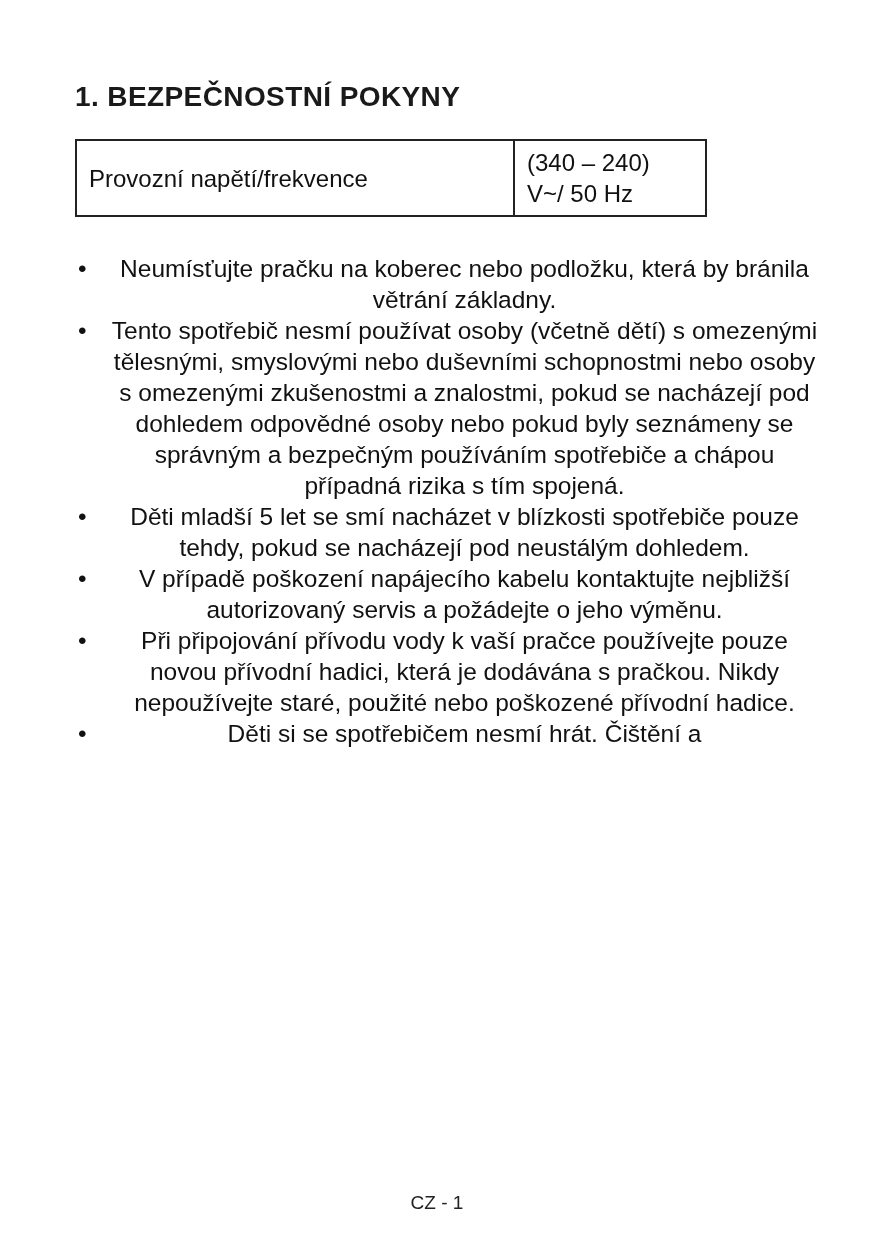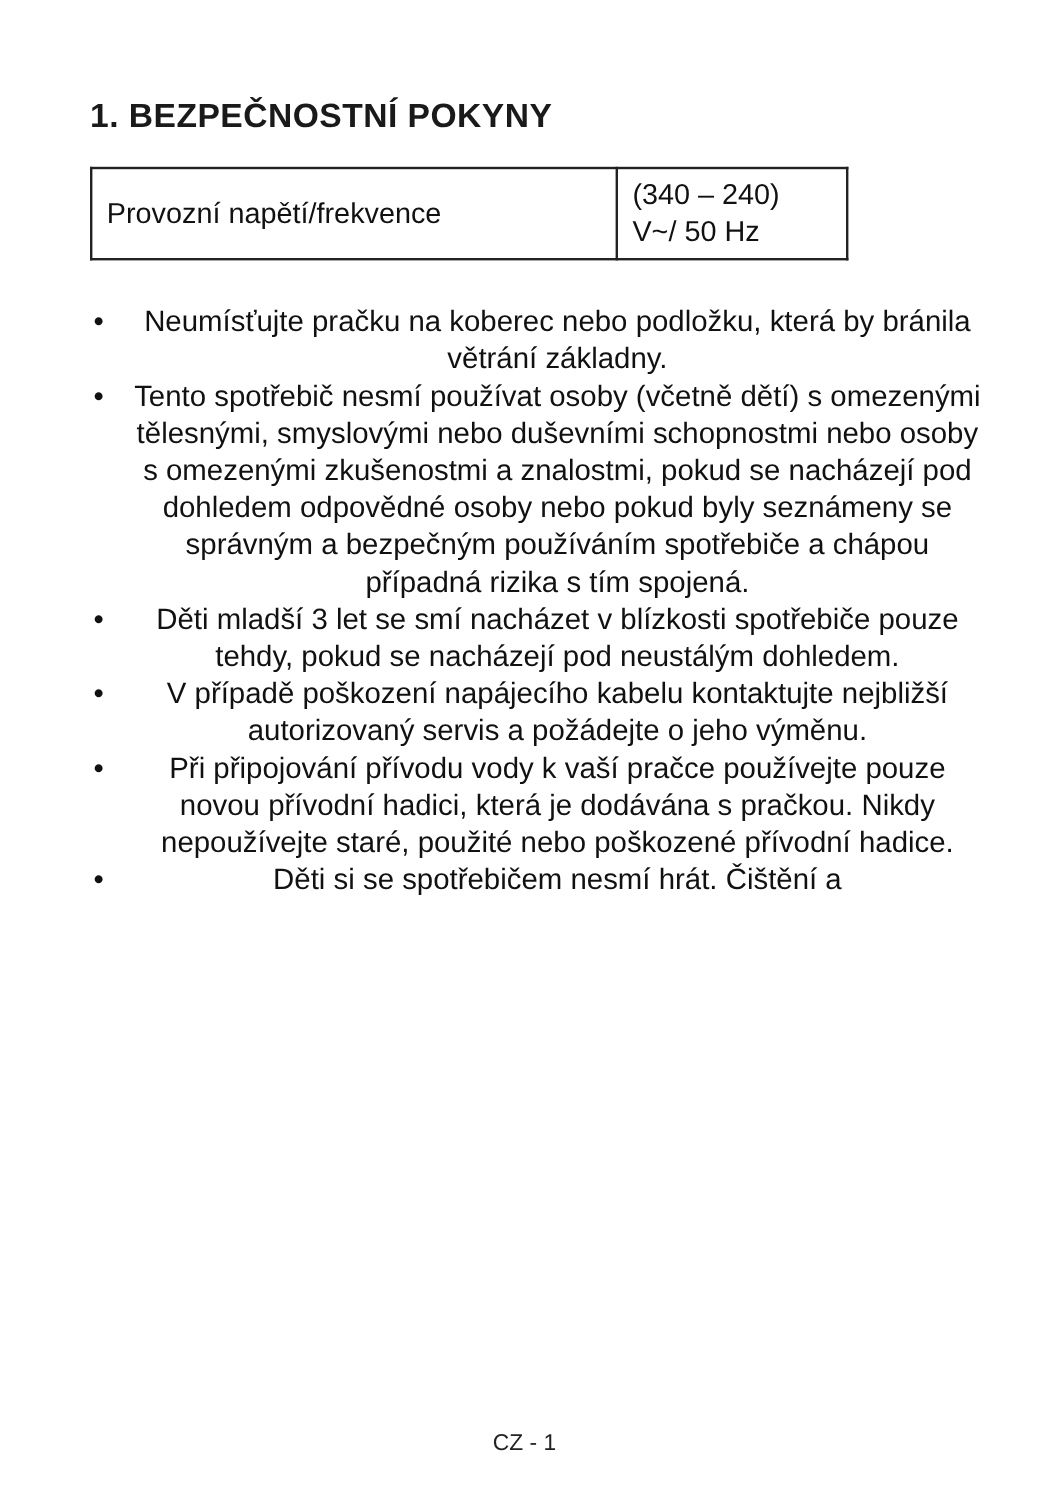--- a/index.html
+++ b/index.html
@@ -97,21 +97,21 @@
     <div class="bullet-item">
       <span class="bullet-marker">•</span>
       <span class="bullet-text">Neumísťujte pračku na koberec nebo podložku, která by bránila větrání základny.</span>
     </div>
     <div class="bullet-item">
       <span class="bullet-marker">•</span>
       <span class="bullet-text">Tento spotřebič nesmí používat osoby (včetně dětí) s omezenými tělesnými, smyslovými nebo duševními schopnostmi nebo osoby s omezenými zkušenostmi a znalostmi, pokud se nacházejí pod dohledem odpovědné osoby nebo pokud byly seznámeny se správným a bezpečným používáním spotřebiče a chápou případná rizika s tím spojená.</span>
     </div>
     <div class="bullet-item">
       <span class="bullet-marker">•</span>
-      <span class="bullet-text">Děti mladší 3 let se smí nacházet v blízkosti spotřebiče pouze tehdy, pokud se nacházejí pod neustálým dohledem.</span>
+      <span class="bullet-text">Děti mladší 5 let se smí nacházet v blízkosti spotřebiče pouze tehdy, pokud se nacházejí pod neustálým dohledem.</span>
     </div>
     <div class="bullet-item">
       <span class="bullet-marker">•</span>
       <span class="bullet-text">V případě poškození napájecího kabelu kontaktujte nejbližší autorizovaný servis a požádejte o jeho výměnu.</span>
     </div>
     <div class="bullet-item">
       <span class="bullet-marker">•</span>
       <span class="bullet-text">Při připojování přívodu vody k vaší pračce používejte pouze novou přívodní hadici, která je dodávána s pračkou. Nikdy nepoužívejte staré, použité nebo poškozené přívodní hadice.</span>
     </div>
     <div class="bullet-item">

